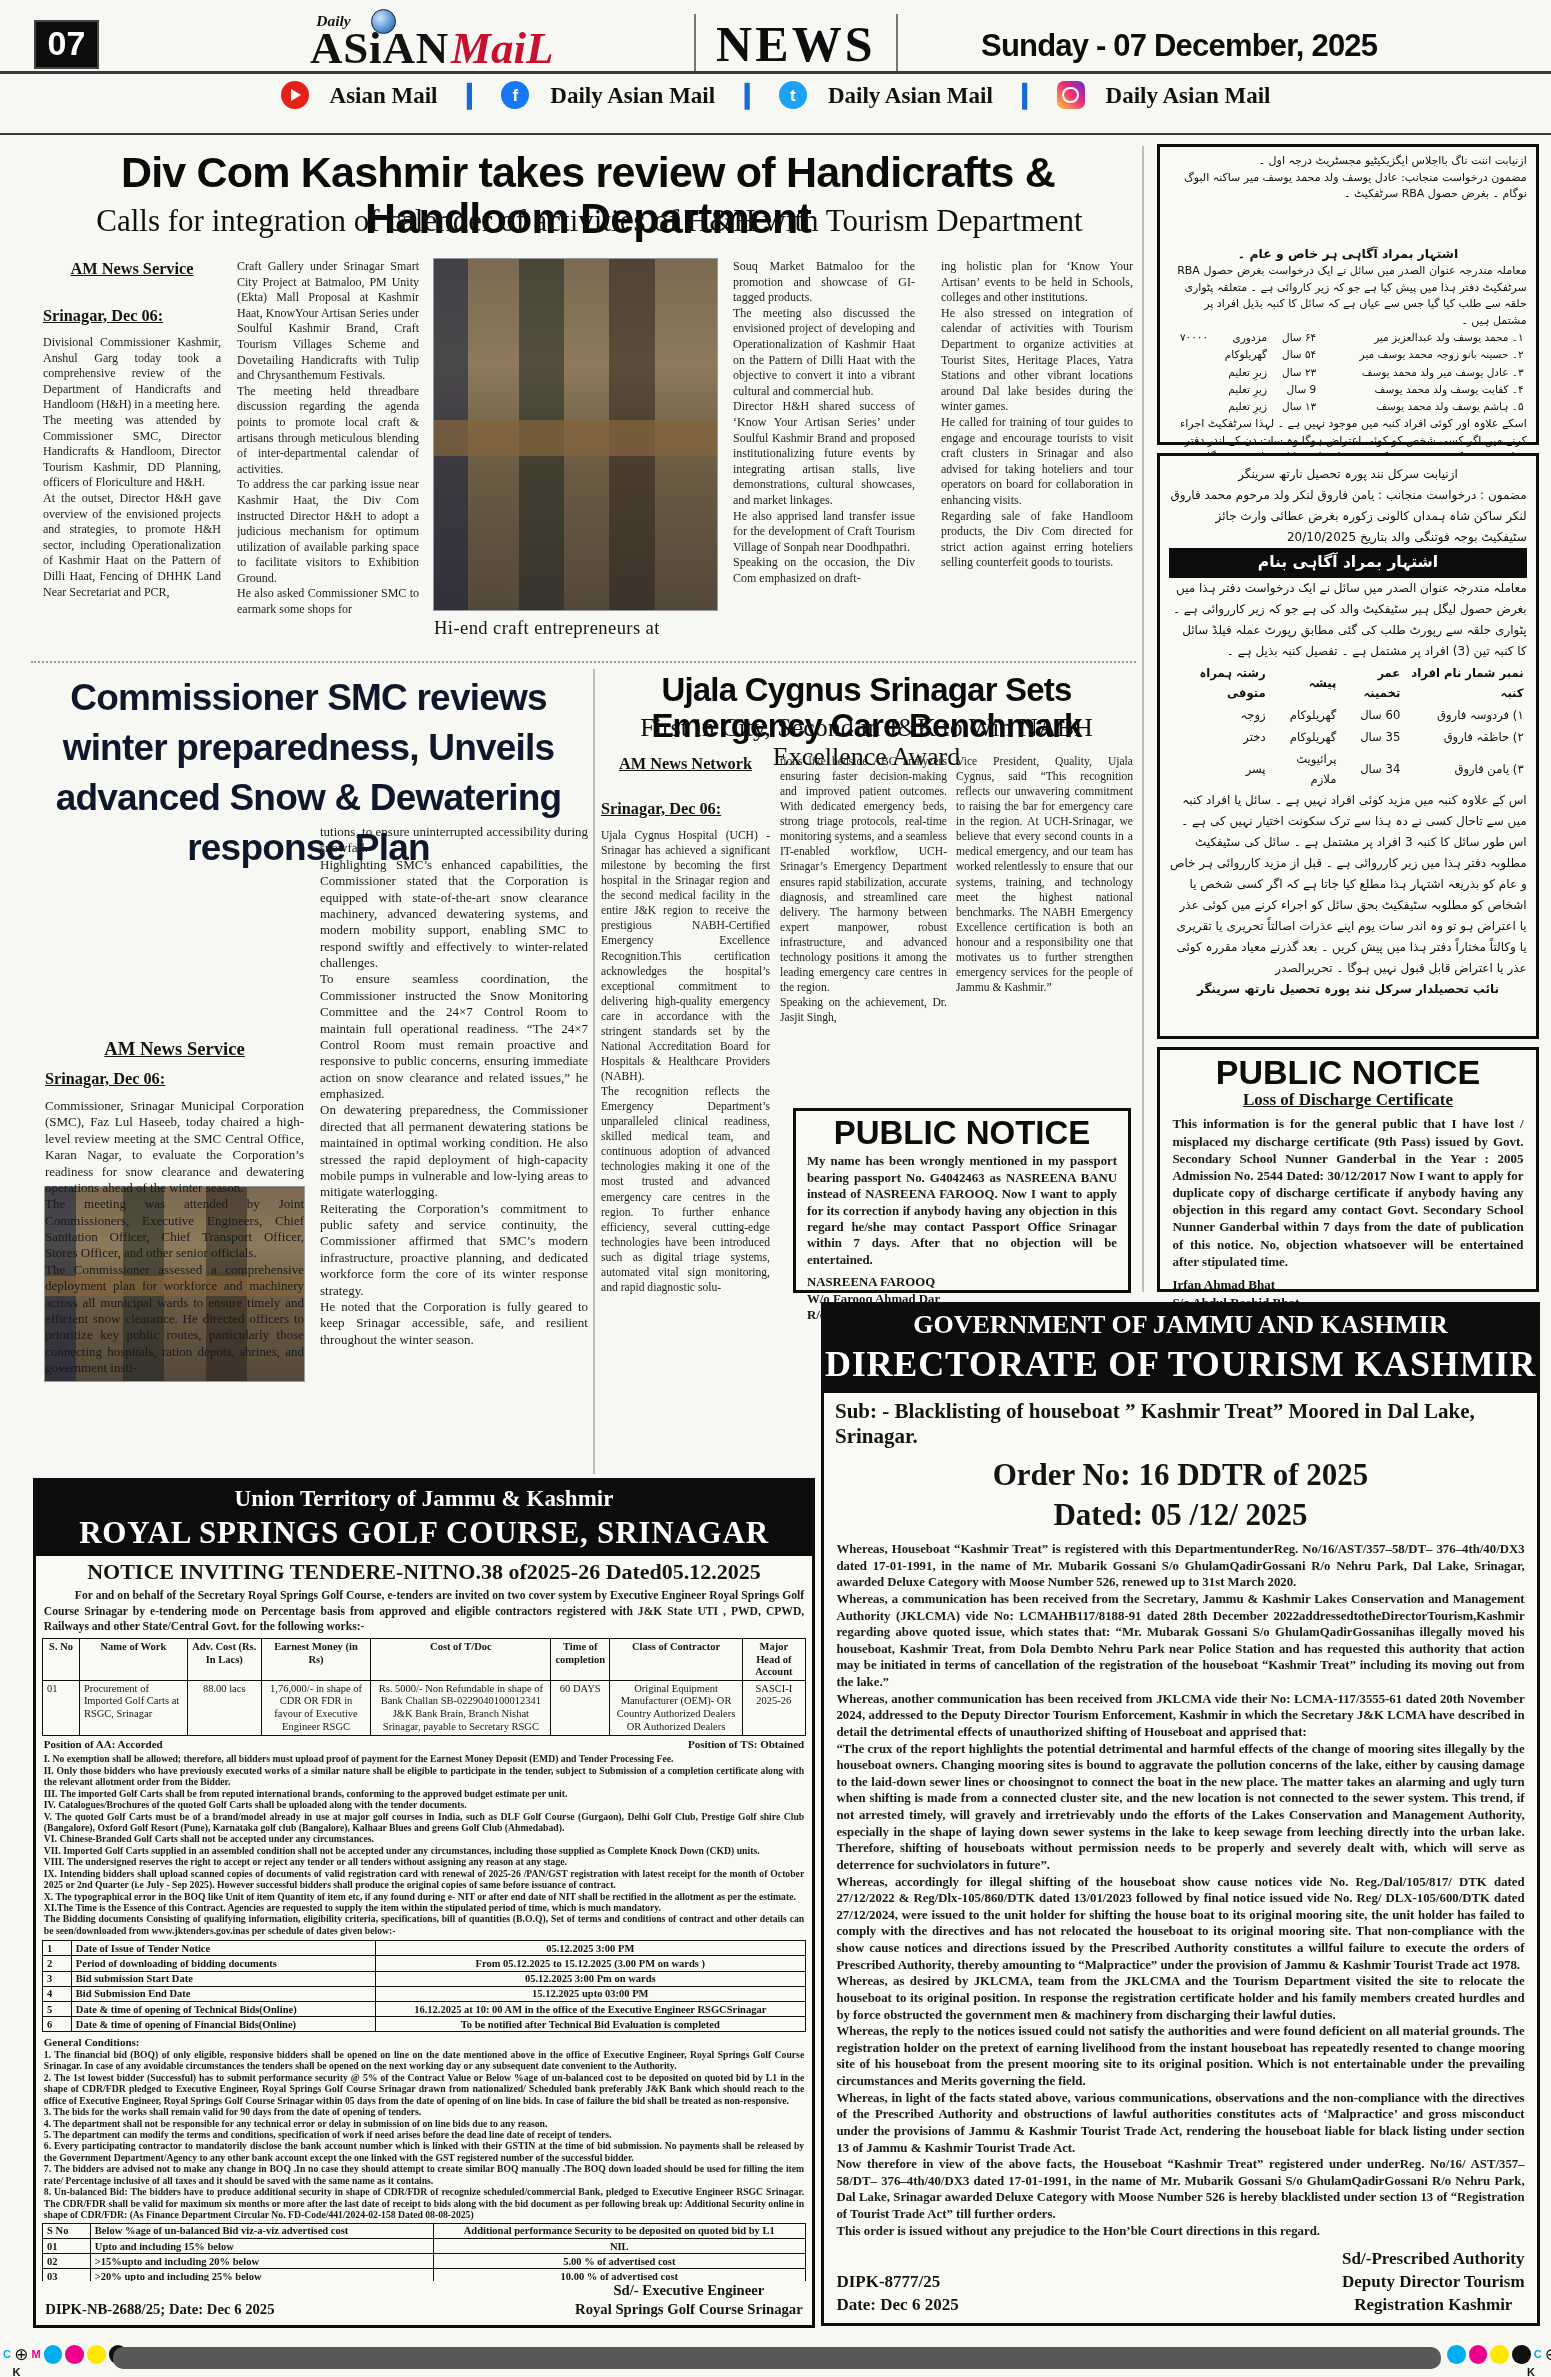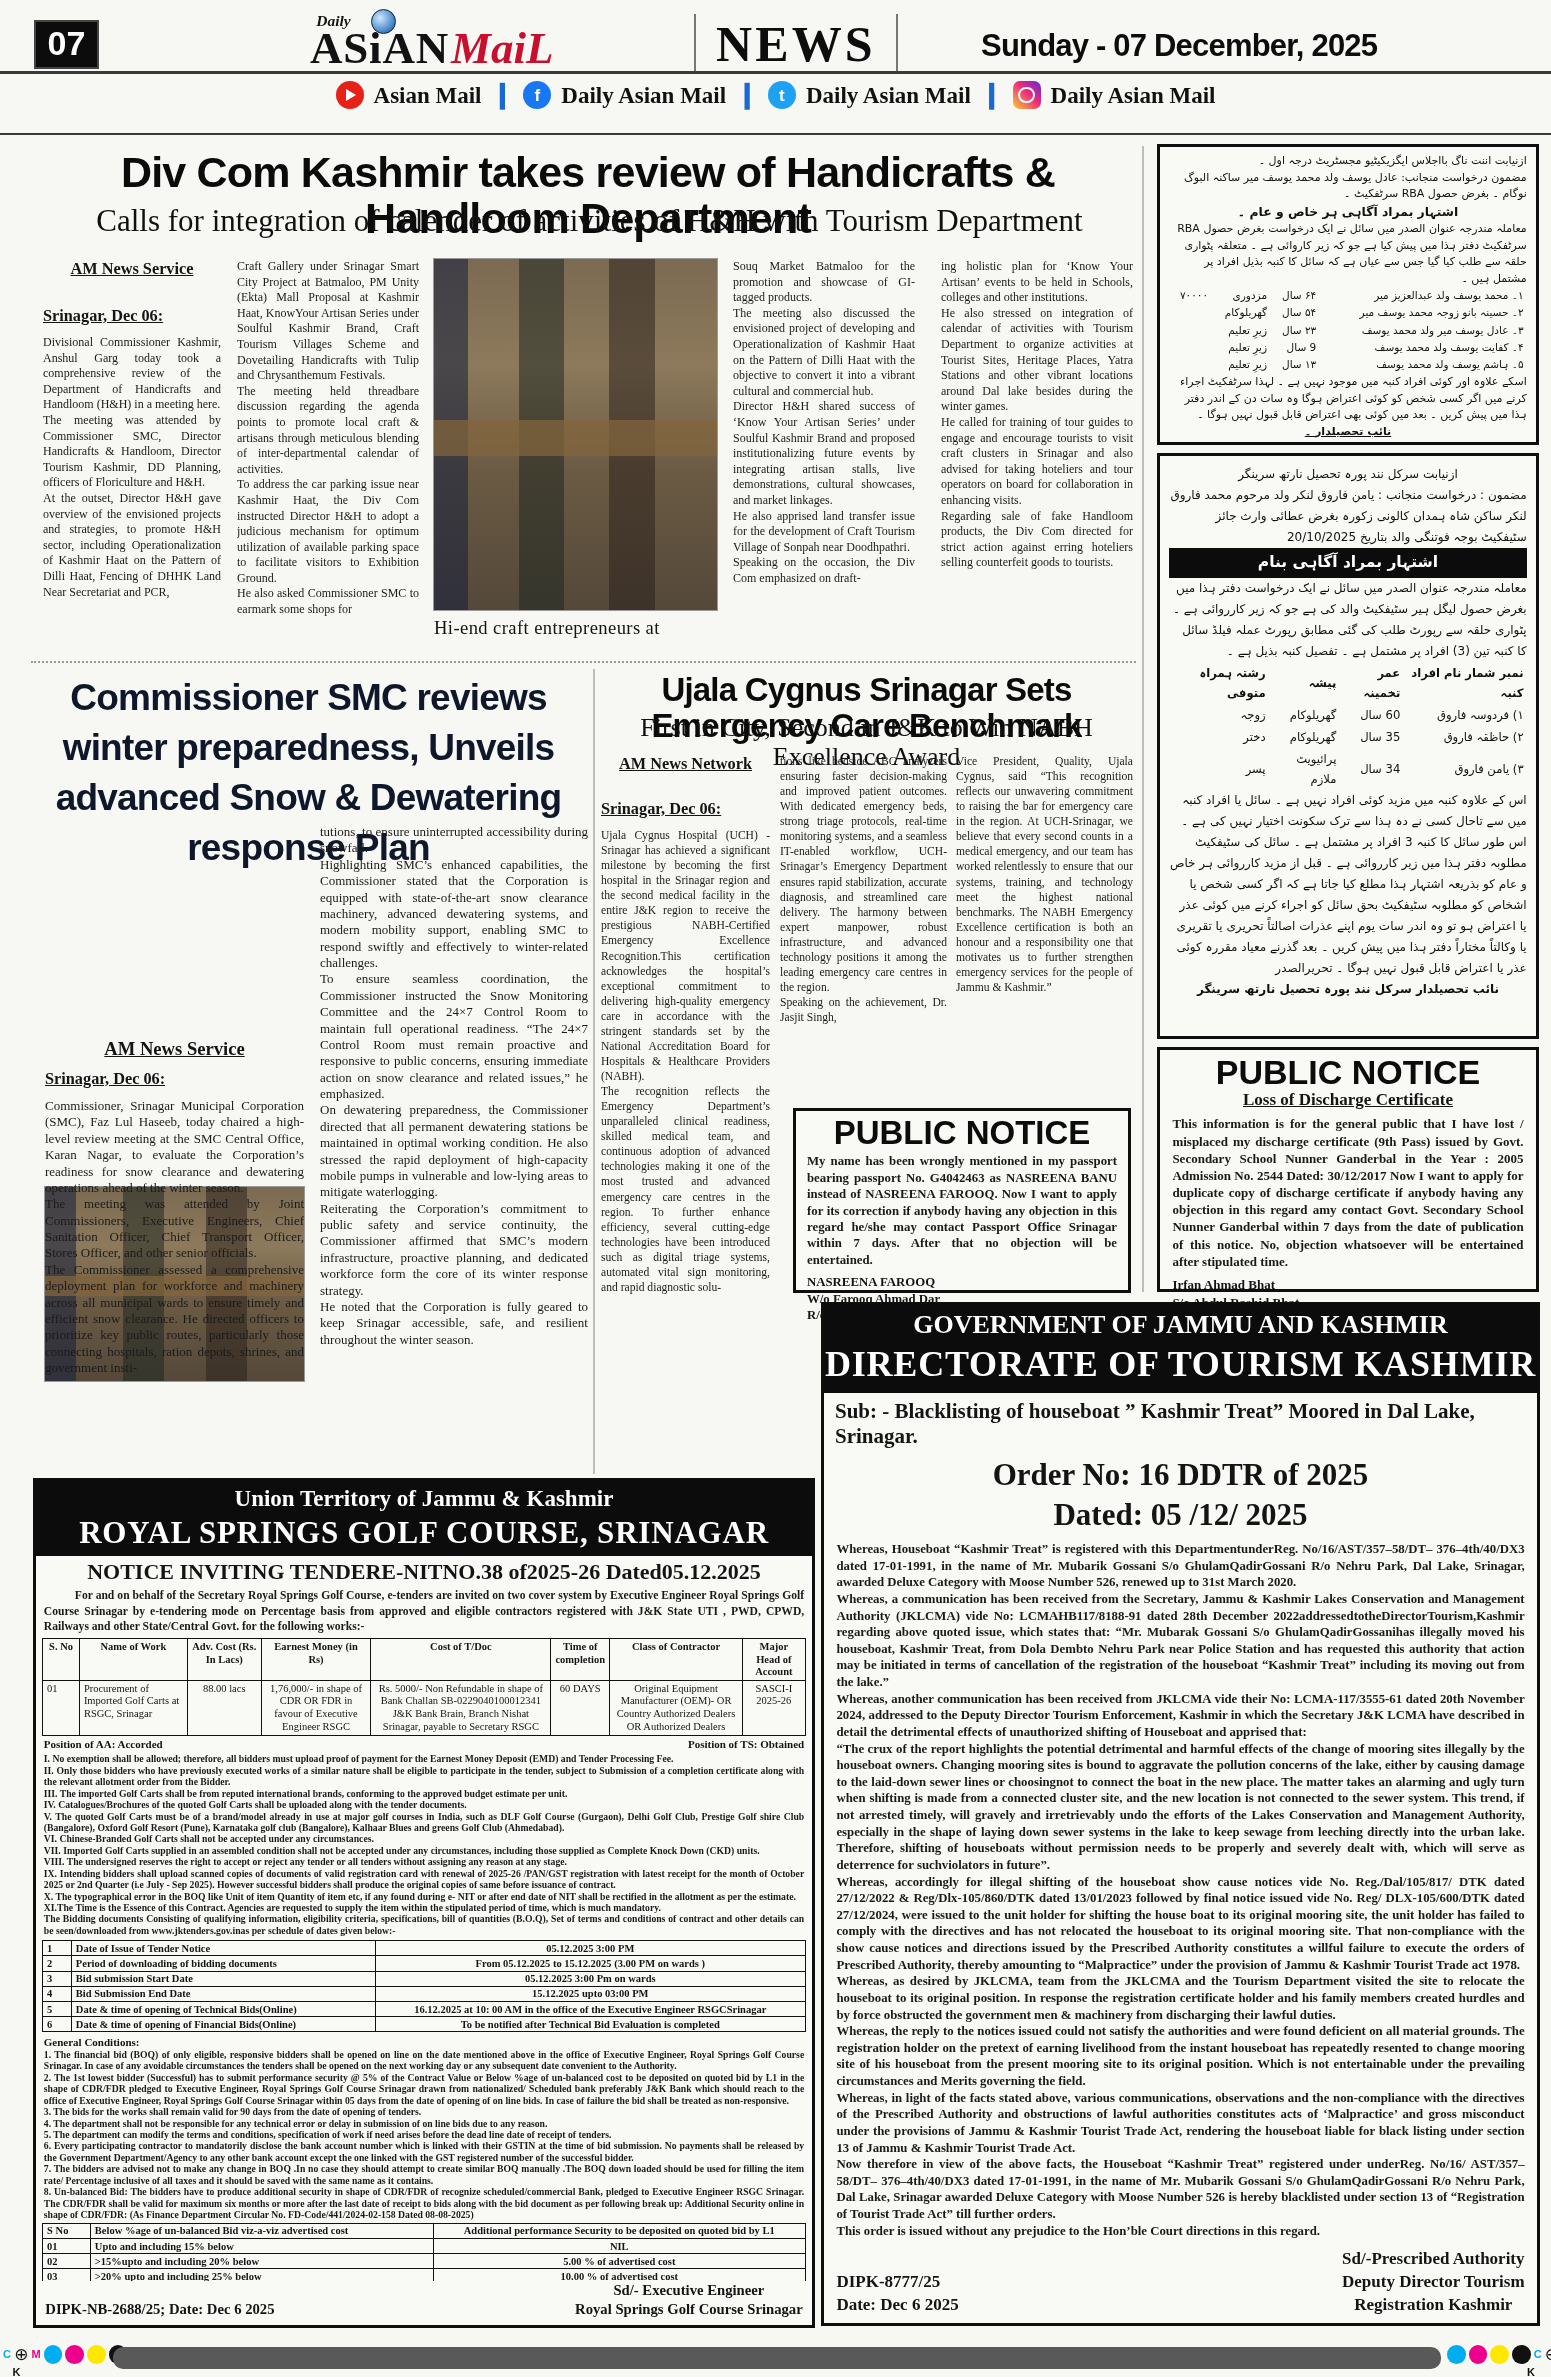--- a/index.html
+++ b/index.html
@@ -11,21 +11,21 @@
   .dotrule{border-top:2.3px dotted #9a9a9a;}
   .vrule{background:#bdbdbd;width:1.6px;}
   
   .pageno{background:#0c0c0c;color:#fff;font:800 34px/43px "Liberation Sans",sans-serif;text-align:center;border:2.3px solid #444;}
   .logo-daily{font:italic 700 15.5px "Liberation Serif",serif;}
   .logo-asian{font:800 45px/1 "Liberation Serif",serif;color:#121212;letter-spacing:0.8px;}
   .logo-mail{font:italic 800 45px/1 "Liberation Serif",serif;color:#c8102e;}
   .globe{width:23px;height:23px;border-radius:50%;background:radial-gradient(circle at 35% 35%,#cfe8ff,#3d7ec2 70%,#1b4e86);display:inline-block;border:1.6px solid #123;}
   .news-title{font:900 50px/1 "Liberation Serif",serif;letter-spacing:3.1px;color:#0d0d0d;padding:4.7px 20px;border-left:2.3px solid #777;border-right:2.3px solid #777;}
   .date-line{font:800 31px/1 "Liberation Sans",sans-serif;color:#0d0d0d;letter-spacing:-0.8px;}
-  .soc{display:flex;align-items:center;gap:10px;font:700 23px/1 "Liberation Serif",serif;color:#111;}
+  .soc{display:flex;align-items:center;gap:21px;font:700 23px/1 "Liberation Serif",serif;color:#111;}
   .soc .sep{color:#1769d6;font-weight:900;font-size:26px;}
   .sico{width:28px;height:28px;border-radius:50%;display:inline-flex;align-items:center;justify-content:center;color:#fff;font:900 17px/1 "Liberation Sans",sans-serif;}
   .yt{background:#e62117;} .fb{background:#1877f2;} .tw{background:#1da1f2;}
   .ig{background:linear-gradient(45deg,#f9ce34,#ee2a7b 55%,#6228d7);border-radius:7px;}
   .tri{width:0;height:0;border-left:10px solid #fff;border-top:6.2px solid transparent;border-bottom:6.2px solid transparent;margin-left:2.3px;}
   .igdot{width:12.4px;height:12.4px;border:2.3px solid #fff;border-radius:50%;}
   
   .h1a{font:800 43px/1.08 "Liberation Sans",sans-serif;letter-spacing:-0.8px;text-align:center;color:#0b0b0b;}
   .h2a{font:400 31px/1.15 "Liberation Serif",serif;text-align:center;color:#101010;}
   .h1b{font:800 37px/1.35 "Liberation Sans",sans-serif;letter-spacing:-0.8px;text-align:center;color:#0f172a;}
@@ -168,21 +168,21 @@
     <div class="ntitle" style="font-size:33px;">PUBLIC NOTICE</div>
     <div class="jtext nbody" style="font-size:12.8px;line-height:1.28;margin-top:4.7px;">My name has been wrongly mentioned in my passport bearing passport No. G4042463 as NASREENA BANU instead of NASREENA FAROOQ. Now I want to apply for its correction if anybody having any objection in this regard he/she may contact Passport Office Srinagar within 7 days. After that no objection will be entertained.</div>
     <div class="ml sig" style="font-size:12.8px;line-height:1.3;margin-top:6.2px;">NASREENA FAROOQ
 W/o Farooq Ahmad Dar
 R/o Jablipora Bijbehara Anantnag</div>
   </div>
 
   <div class="abs nbox urdu" style="left:1157px;top:144px;width:382px;height:301px;padding:6.2px 9.3px;box-sizing:border-box;font-size:11px;line-height:1.5;">
     <div class="ml">ازنیابت اننت ناگ بااجلاس ایگزیکیٹیو مجسٹریٹ درجہ اول ۔</div>
     <div class="ml">مضمون درخواست منجانب: عادل یوسف ولد محمد یوسف میر ساکنہ البوگ نوگام ۔ بغرض حصول RBA سرٹفکیٹ ۔</div>
-    <div class="urdu-c" style="font-weight:700;font-size:12.4px;">اشتہار بمراد آگاہی ہر خاص و عام ۔</div>
+    <div class="urdu-c" style="font-weight:700;font-size:12.4px;margin-top:42px;">اشتہار بمراد آگاہی ہر خاص و عام ۔</div>
     <div class="ml">معاملہ مندرجہ عنوان الصدر میں سائل نے ایک درخواست بغرض حصول RBA سرٹفکیٹ دفتر ہذا میں پیش کیا ہے جو کہ زیر کاروائی ہے ۔ متعلقہ پٹواری حلقہ سے طلب کیا گیا جس سے عیاں ہے کہ سائل کا کنبہ بذیل افراد پر مشتمل ہیں ۔</div>
     <table class="ut" style="font-size:10.5px;">
       <tbody>
           <tr>
             <td>۱۔ محمد یوسف ولد عبدالعزیز میر</td>
             <td>۶۴ سال</td>
             <td>مزدوری</td>
             <td>۷۰۰۰۰</td>
           </tr>
       <tr>

